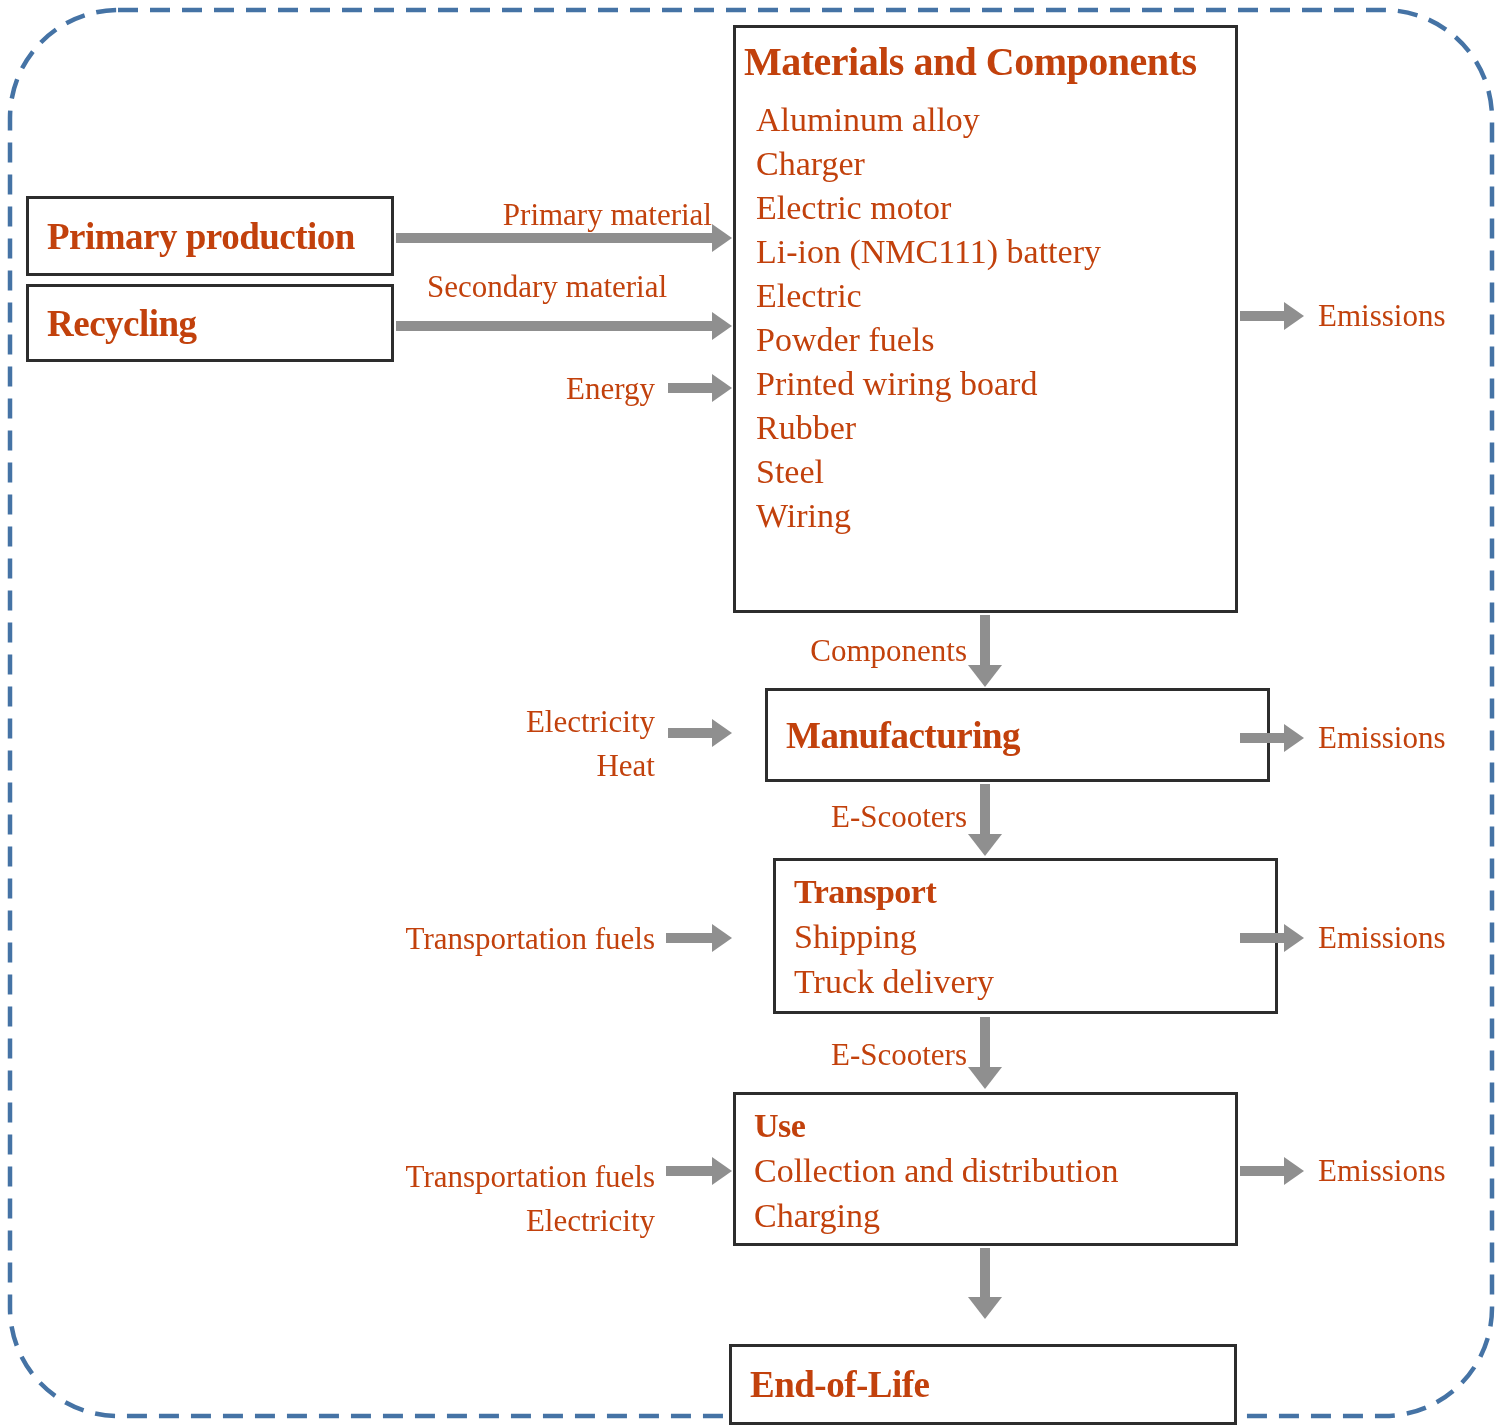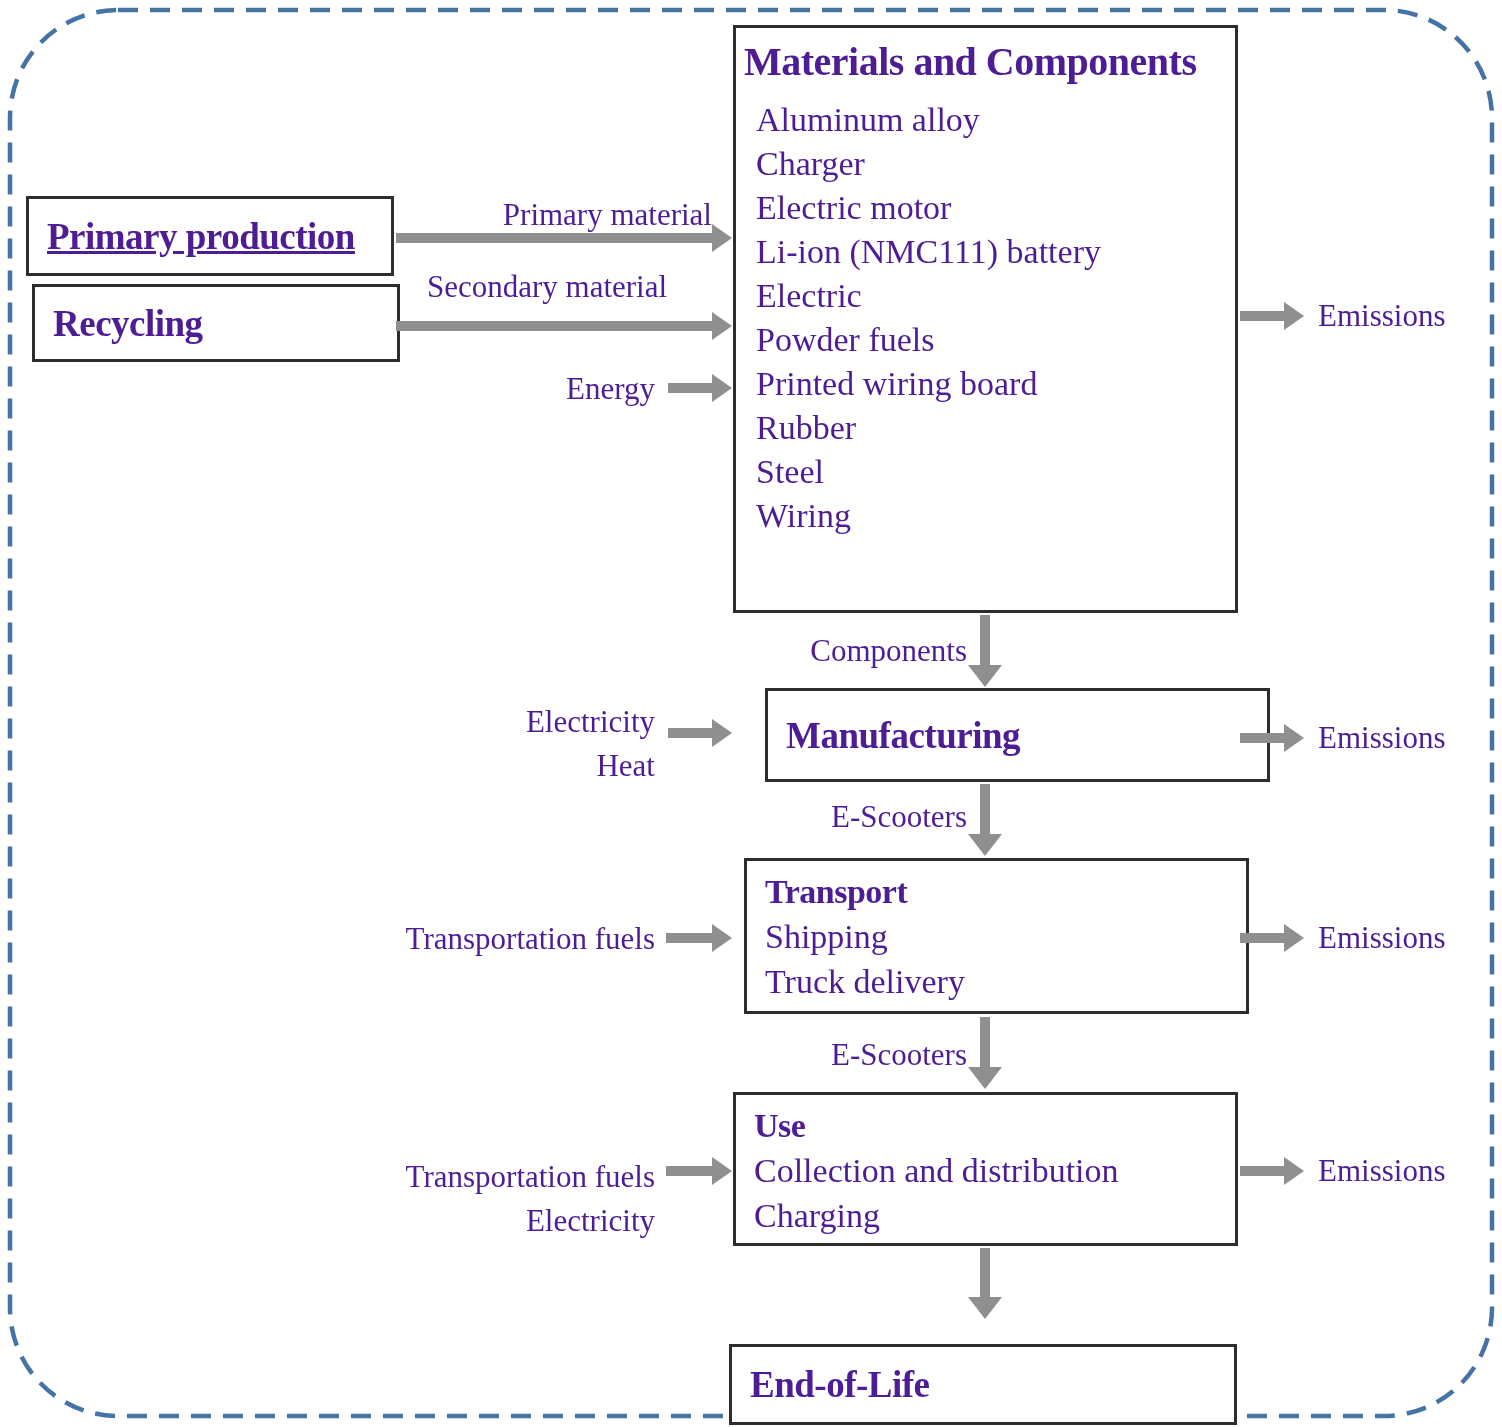--- a/index.html
+++ b/index.html
@@ -1,43 +1,43 @@
 <!DOCTYPE html>
 <html><head>
 <meta charset="utf-8">
 <style>
   html,body { margin:0; padding:0; background:#ffffff; }
   .canvas {
     position:relative;
     width:1502px; height:1427px;
     background:#ffffff;
     font-family:"Liberation Serif","DejaVu Serif",serif;
-    color:#4c1d95;
+    color:#c2410c;
     overflow:hidden;
   }
   .frame-svg { position:absolute; left:0; top:0; }
 
   
   .node {
     position:absolute;
     background:#ffffff;
     border:3px solid #2d2d2d;
     box-sizing:border-box;
   }
   .flexbox { display:flex; align-items:center; }
   .bold-title { font-weight:bold; font-size:37px; letter-spacing:-0.5px; }
 
   .materials-box { left:733px; top:25px; width:505px; height:588px; }
   .materials-title { font-weight:bold; font-size:40px; letter-spacing:-0.5px; margin:8px 6px 0 8px; line-height:52px; }
   .materials-list { margin:10px 0 0 20px; font-size:34px; line-height:44px; }
 
-  .primary-box   { left:26px;  top:196px; width:368px; height:80px; padding-left:18px;text-decoration:underline; }
-  .recycling-box { left:32px;  top:284px; width:368px; height:78px; padding-left:18px; }
+  .primary-box   { left:26px;  top:196px; width:368px; height:80px; padding-left:18px; }
+  .recycling-box { left:26px;  top:284px; width:368px; height:78px; padding-left:18px; }
   .manufacturing-box { left:733px; top:688px; width:505px; height:94px; padding-left:18px;margin-left:32px; }
-  .transport-box { left:744px; top:858px;  width:505px; height:156px; padding:8px 0 0 18px; font-size:34px; line-height:45px; }
+  .transport-box { left:773px; top:858px;  width:505px; height:156px; padding:8px 0 0 18px; font-size:34px; line-height:45px; }
   .use-box       { left:733px; top:1092px; width:505px; height:154px; padding:8px 4px 0 18px; font-size:34px; line-height:45px; }
   .eol-box       { left:729px; top:1320px; width:508px; height:81px; padding-left:18px;margin-top:24px; }
   .line-bold { font-weight:bold; letter-spacing:-0.5px; }
 
   
   .lbl { position:absolute; font-size:31px; line-height:33px; white-space:nowrap; }
   .r { text-align:right; }
   .lbl-primary-material   { left:402px; top:198px; width:310px;font-family:Liberation Serif, serif; }
   .lbl-secondary-material { left:382px; top:270px; width:330px;text-align:center; }
   .lbl-energy             { left:460px; top:372px; width:195px; }

